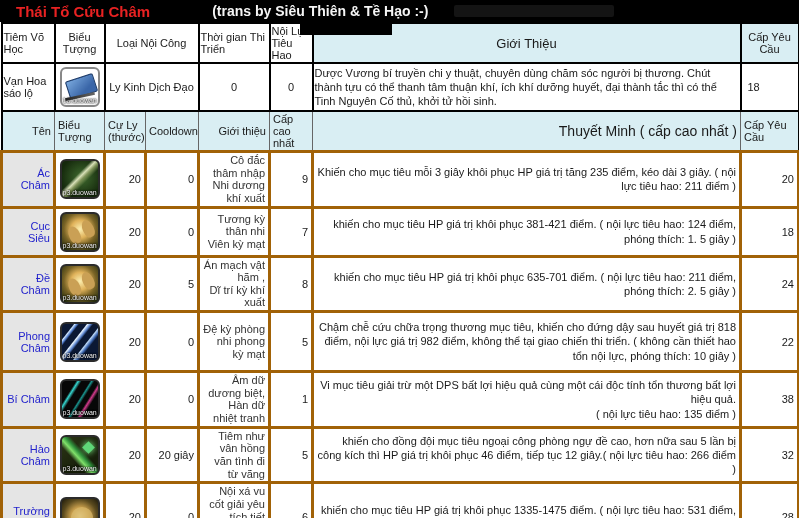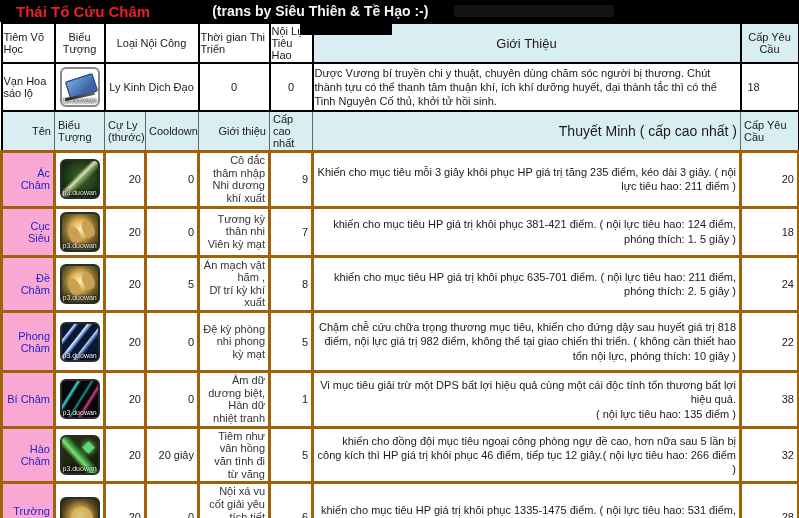--- a/index.html
+++ b/index.html
@@ -19,21 +19,21 @@
   
   .t1 td{border:2px solid #000;font-size:11px;padding:1px 1px;}
   .hdr{background:#fff;}
   .cyan{background:#d9eef3;}
   .t1 .c-center{text-align:center;}
   
   .t2h td{background:#d9eef3;border:1px solid #666;border-top:2px solid #000;font-size:11px;padding:1px 3px;}
   .t2h .c-center{text-align:right;}
   
   .sk td{border:3px solid #a16207;font-size:11px;padding:1px 3px;text-align:right;}
-  .name-cell{background:#f9a8d4;color:#2323cc;font-size:12px;padding-left:3px;cursor:pointer;}
+  .name-cell{background:#e5e5e5;color:#2323cc;font-size:12px;padding-left:3px;cursor:pointer;}
   .num{text-align:center;font-size:12px;}
   .intro{font-size:9.5px;color:#333;line-height:1.15;white-space:pre-line;padding:2px 3px;}
   .detail{font-size:10.5px;line-height:1.3;padding:2px 5px;white-space:pre-line;}
   .iconcell{text-align:center;background:#fff;padding:0;}
 
   
   .icon{width:40px;height:40px;border-radius:6px;border:2px solid #2b2b2b;position:relative;margin:2px auto;overflow:hidden;box-sizing:border-box;}
   .icon .wm{position:absolute;bottom:0;left:1px;font-size:7px;line-height:8px;color:#f0f0f0;text-shadow:0 0 2px #000,0 0 2px #000;letter-spacing:0;}
   .ic-van{background:#fff;border-color:#888;}
   .ic-van::before{content:"";position:absolute;left:5px;top:8px;width:27px;height:17px;background:linear-gradient(150deg,#79a8dd,#3a66a8 70%);transform:rotate(-18deg);border:1px solid #1d3a66;border-radius:2px;}

